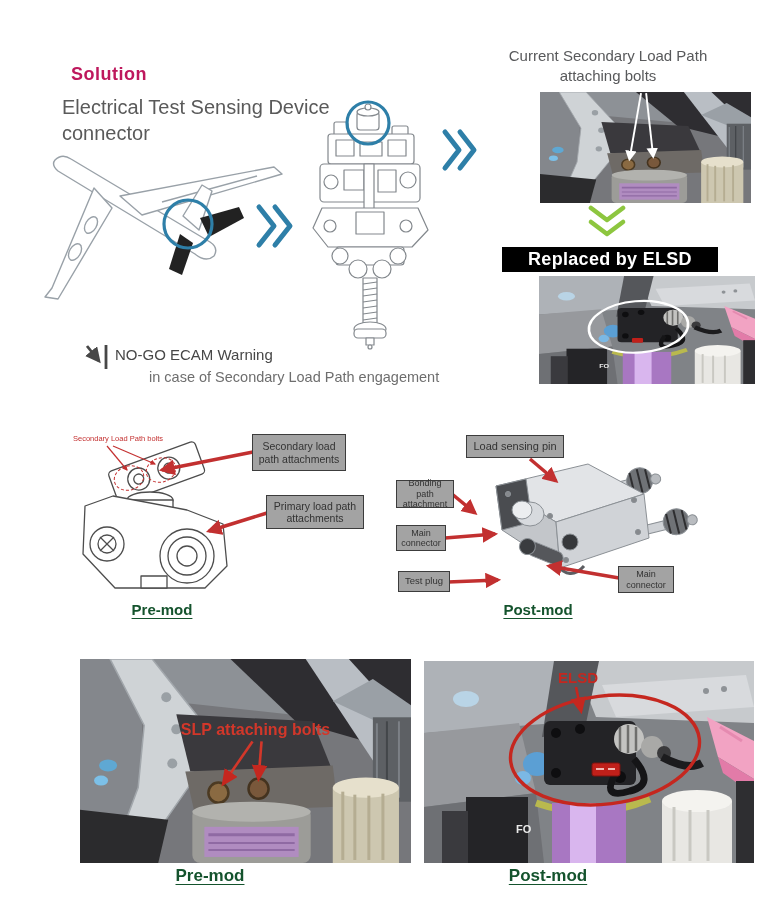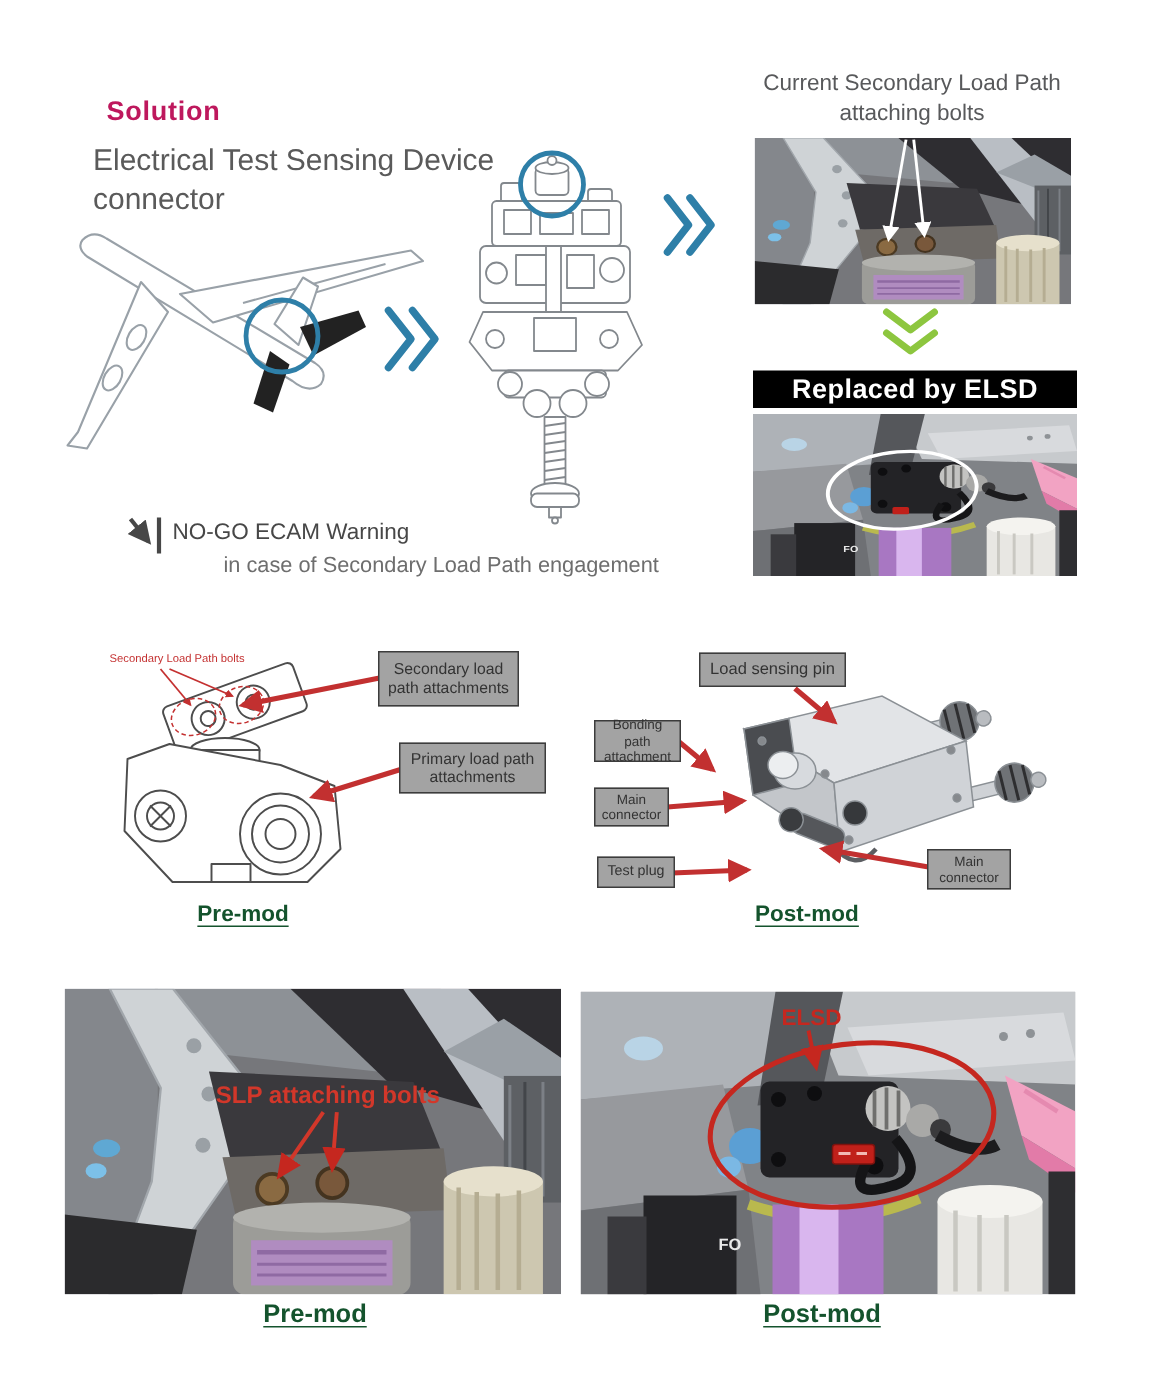--- a/index.html
+++ b/index.html
@@ -25,21 +25,21 @@
   .c-secondary{left:252px;top:434px;width:94px;height:37px;font-size:10.5px;}
   .c-primary{left:266px;top:495px;width:98px;height:34px;font-size:10.5px;}
   .c-pin{left:466px;top:435px;width:98px;height:23px;font-size:11px;}
   .c-bonding{left:396px;top:480px;width:58px;height:28px;font-size:9px;}
   .c-main{left:396px;top:525px;width:50px;height:26px;font-size:9px;}
   .c-testplug{left:398px;top:571px;width:52px;height:21px;font-size:9.5px;}
   .c-testconn{left:618px;top:566px;width:56px;height:27px;font-size:9px;}
   .mod-label{font-weight:bold;color:#14532d;text-align:center;text-decoration:underline;text-underline-offset:3px;}
   .mid-label{font-size:15px;}
   .bottom-label{font-size:17px;}
-  .photo{overflow:hidden;}
+  .photo{overflow:hidden;margin-left:37px;}
   svg{display:block;}
   .overlay-svg{position:absolute;left:0;top:0;width:768px;height:917px;pointer-events:none;z-index:2;}
 </style>
 </head>
 <body>
 
 <div class="page">
 
   <svg width="0" height="0" style="position:absolute" aria-hidden="true">
     <defs>

